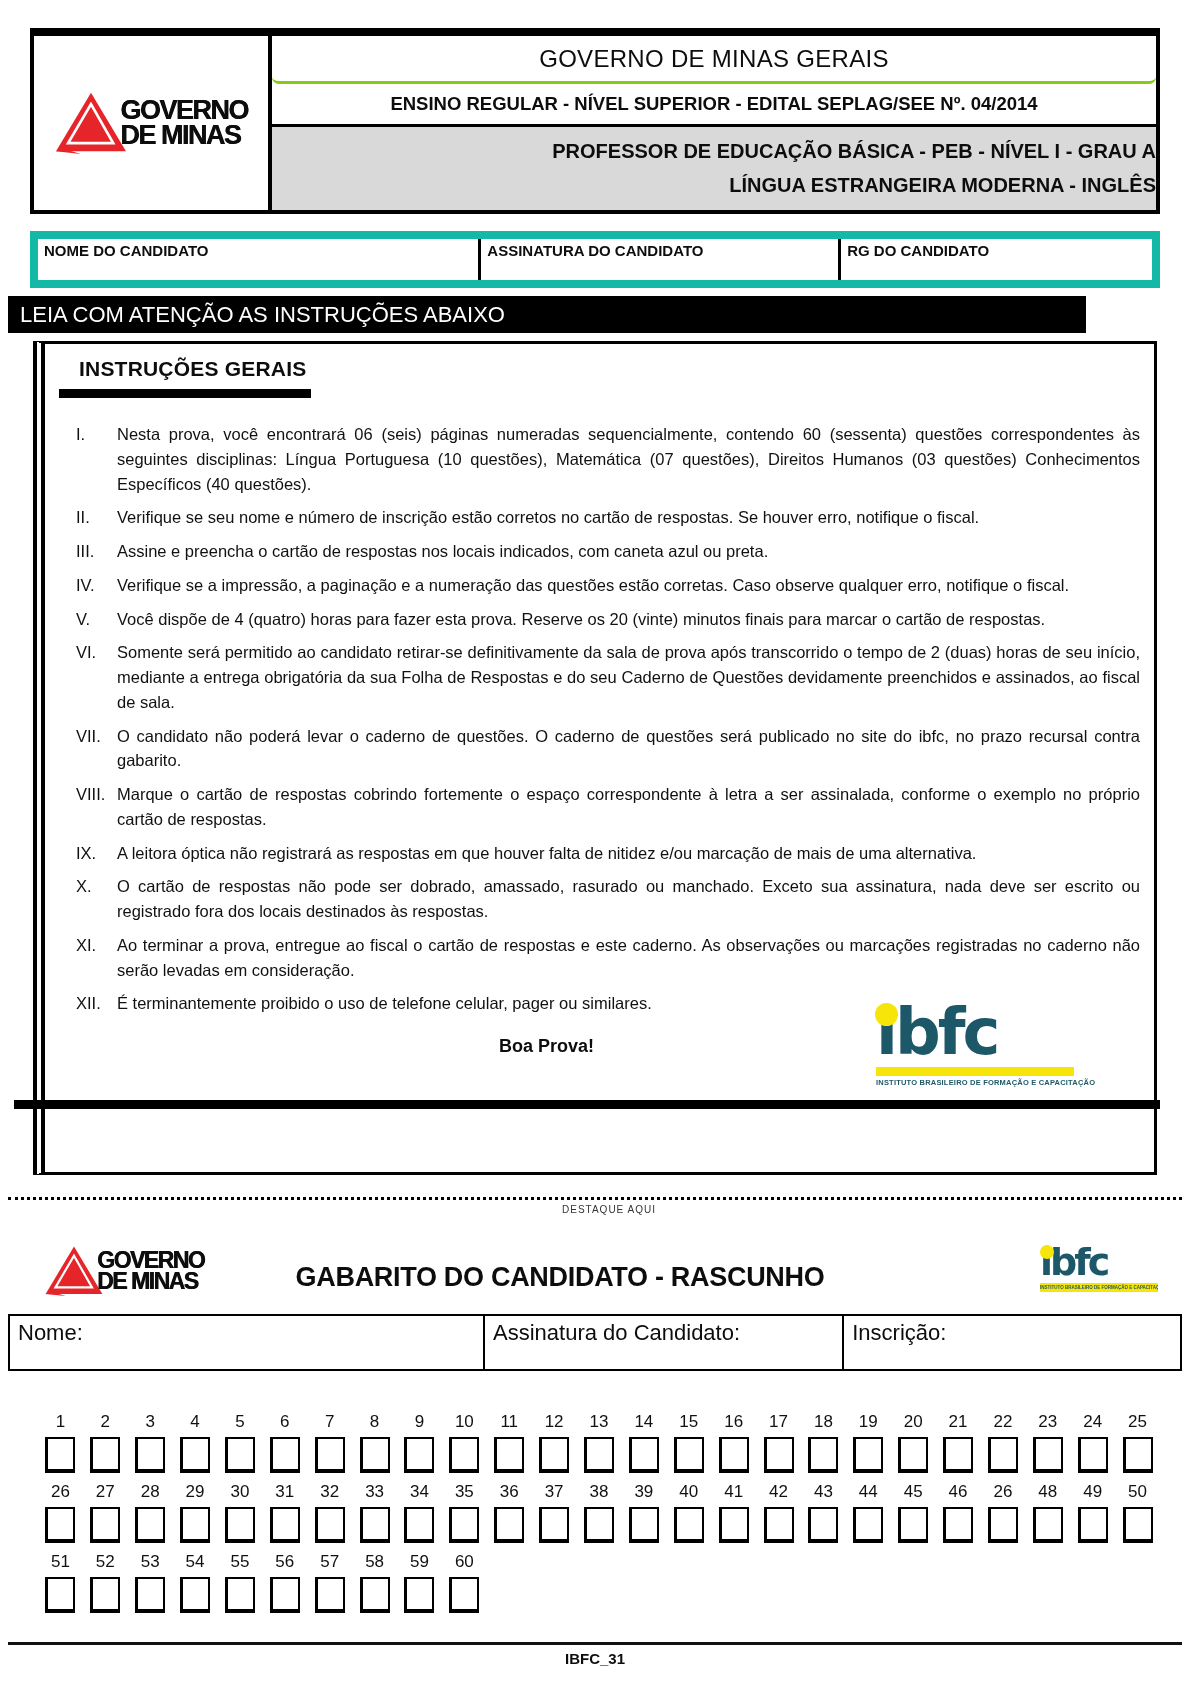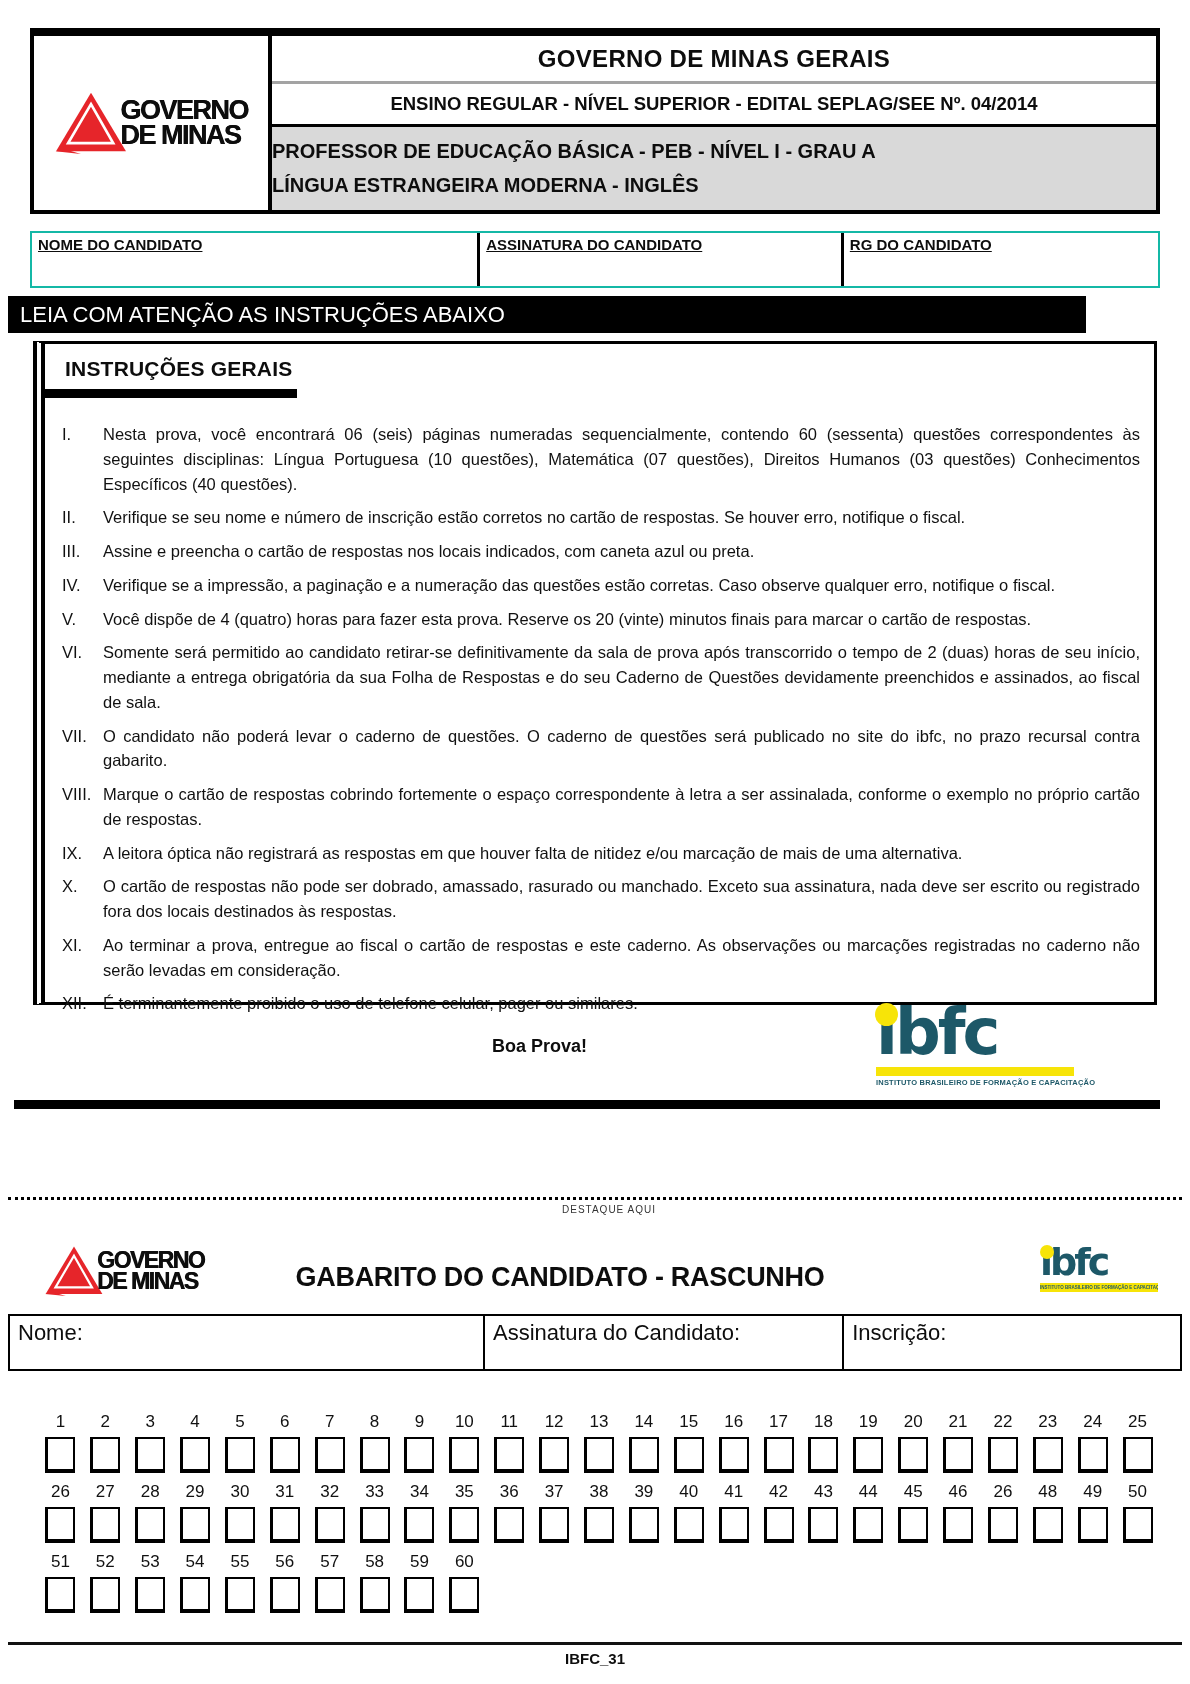--- a/index.html
+++ b/index.html
@@ -7,49 +7,49 @@
   }
   html,body{margin:0;padding:0;background:#fff;}
   .page{position:relative;width:1190px;height:1684px;background:#fff;overflow:hidden;
         font-family:"Liberation Sans",sans-serif;color:#0d0d0d;}
 
   
   .header{position:absolute;left:30px;top:28px;width:1130px;height:186px;
           border:4px solid #000;border-top-width:8px;box-sizing:border-box;display:flex;background:#fff;}
   .h-left{width:238px;border-right:4px solid #000;display:flex;align-items:center;justify-content:center;box-sizing:border-box;}
   .h-right{flex:1;display:flex;flex-direction:column;}
-  .h-row1{height:45px;border-bottom:3px solid #a3a3a3;font-size:24px;font-weight:bold;
-          display:flex;align-items:center;justify-content:center;letter-spacing:.3px;}
+  .h-row1{height:45px;border-bottom:3px solid #84cc16;font-size:24px;font-weight:normal;
+          display:flex;align-items:center;justify-content:center;letter-spacing:.3px;border-radius:7px;}
   .h-row2{height:40px;border-bottom:3px solid #000;font-size:18.5px;font-weight:bold;
           display:flex;align-items:center;justify-content:center;}
   .h-row3{flex:1;background:var(--gray);font-size:20px;font-weight:bold;
-          display:flex;flex-direction:column;align-items:flex-start;justify-content:center;gap:11px;}
+          display:flex;flex-direction:column;align-items:flex-end;justify-content:center;gap:11px;}
 
   
   .gov{display:flex;align-items:center;}
   .gov svg{flex:0 0 auto;}
   .gov-text{font-weight:bold;line-height:.93;letter-spacing:-1.5px;text-shadow:.6px 0 currentColor;}
   .gov-lg .gov-text{font-size:27px;margin-left:-8px;}
   .gov-sm .gov-text{font-size:23px;margin-left:-7px;}
 
   
-  .cand{position:absolute;left:30px;top:231px;width:1130px;height:57px;border:2px solid #14b8a6;
-        box-sizing:border-box;display:flex;background:#fff;text-decoration:underline;}
+  .cand{position:absolute;left:30px;top:231px;width:1130px;height:57px;border:8px solid #14b8a6;
+        box-sizing:border-box;display:flex;background:#fff;}
   .cand-cell{border-right:3px solid #000;padding:3px 6px;box-sizing:border-box;}
   .cand-cell:last-child{border-right:none;}
   .c1{width:39.8%;} .c2{width:32.3%;} .c3{width:27.9%;}
   .cand-label{font-size:15px;font-weight:bold;}
 
   
   .banner{position:absolute;left:8px;top:296px;width:1078px;height:37px;background:#000;color:#fff;
           font-weight:normal;font-size:22px;line-height:37px;padding-left:12px;box-sizing:border-box;}
 
   
-  .inst{position:absolute;left:33px;top:341px;width:1124px;height:664px;border:3px solid #000;
-        border-left:12px double #000;box-sizing:border-box;background:#fff;}
+  .inst{position:absolute;left:33px;top:341px;width:1124px;height:834px;border:3px solid #000;
+        border-left:12px double #000;box-sizing:border-box;background:#fff;padding-left:14px;}
   .inst-title{width:252px;box-sizing:border-box;padding:13px 0 8px 20px;font-size:21px;font-weight:bold;
               border-bottom:9px solid #000;letter-spacing:.2px;}
   .inst-list{margin-top:24px;padding:0 14px 0 14px;}
   .inst-item{display:flex;margin-bottom:9px;font-size:16.5px;line-height:1.5;color:#111;}
   .inst-num{flex:0 0 44px;padding-left:3px;box-sizing:border-box;}
   .inst-txt{flex:1;text-align:justify;}
   .boa{text-align:center;font-weight:bold;font-size:18px;margin-top:20px;margin-right:120px;}
   .inst-bottom-bar{position:absolute;left:14px;top:1100px;width:1146px;height:9px;background:#000;}
 
   

